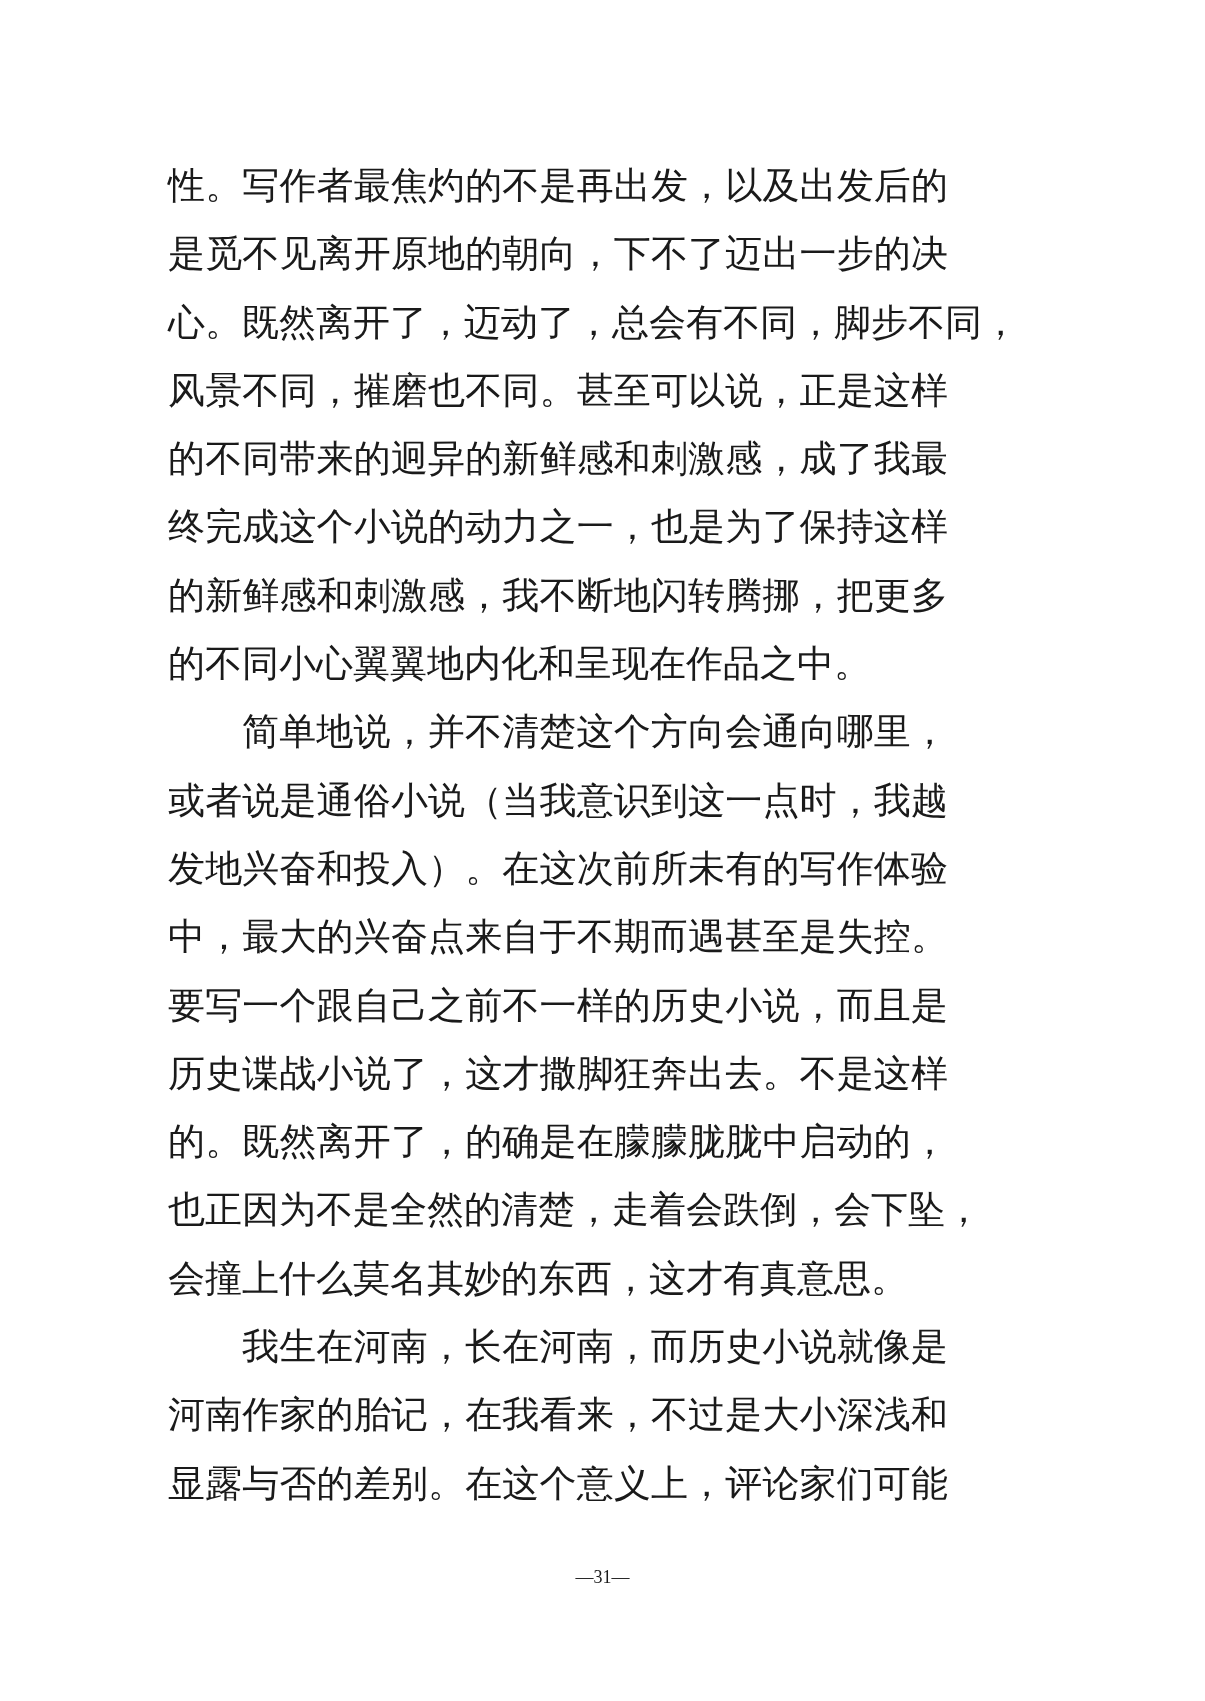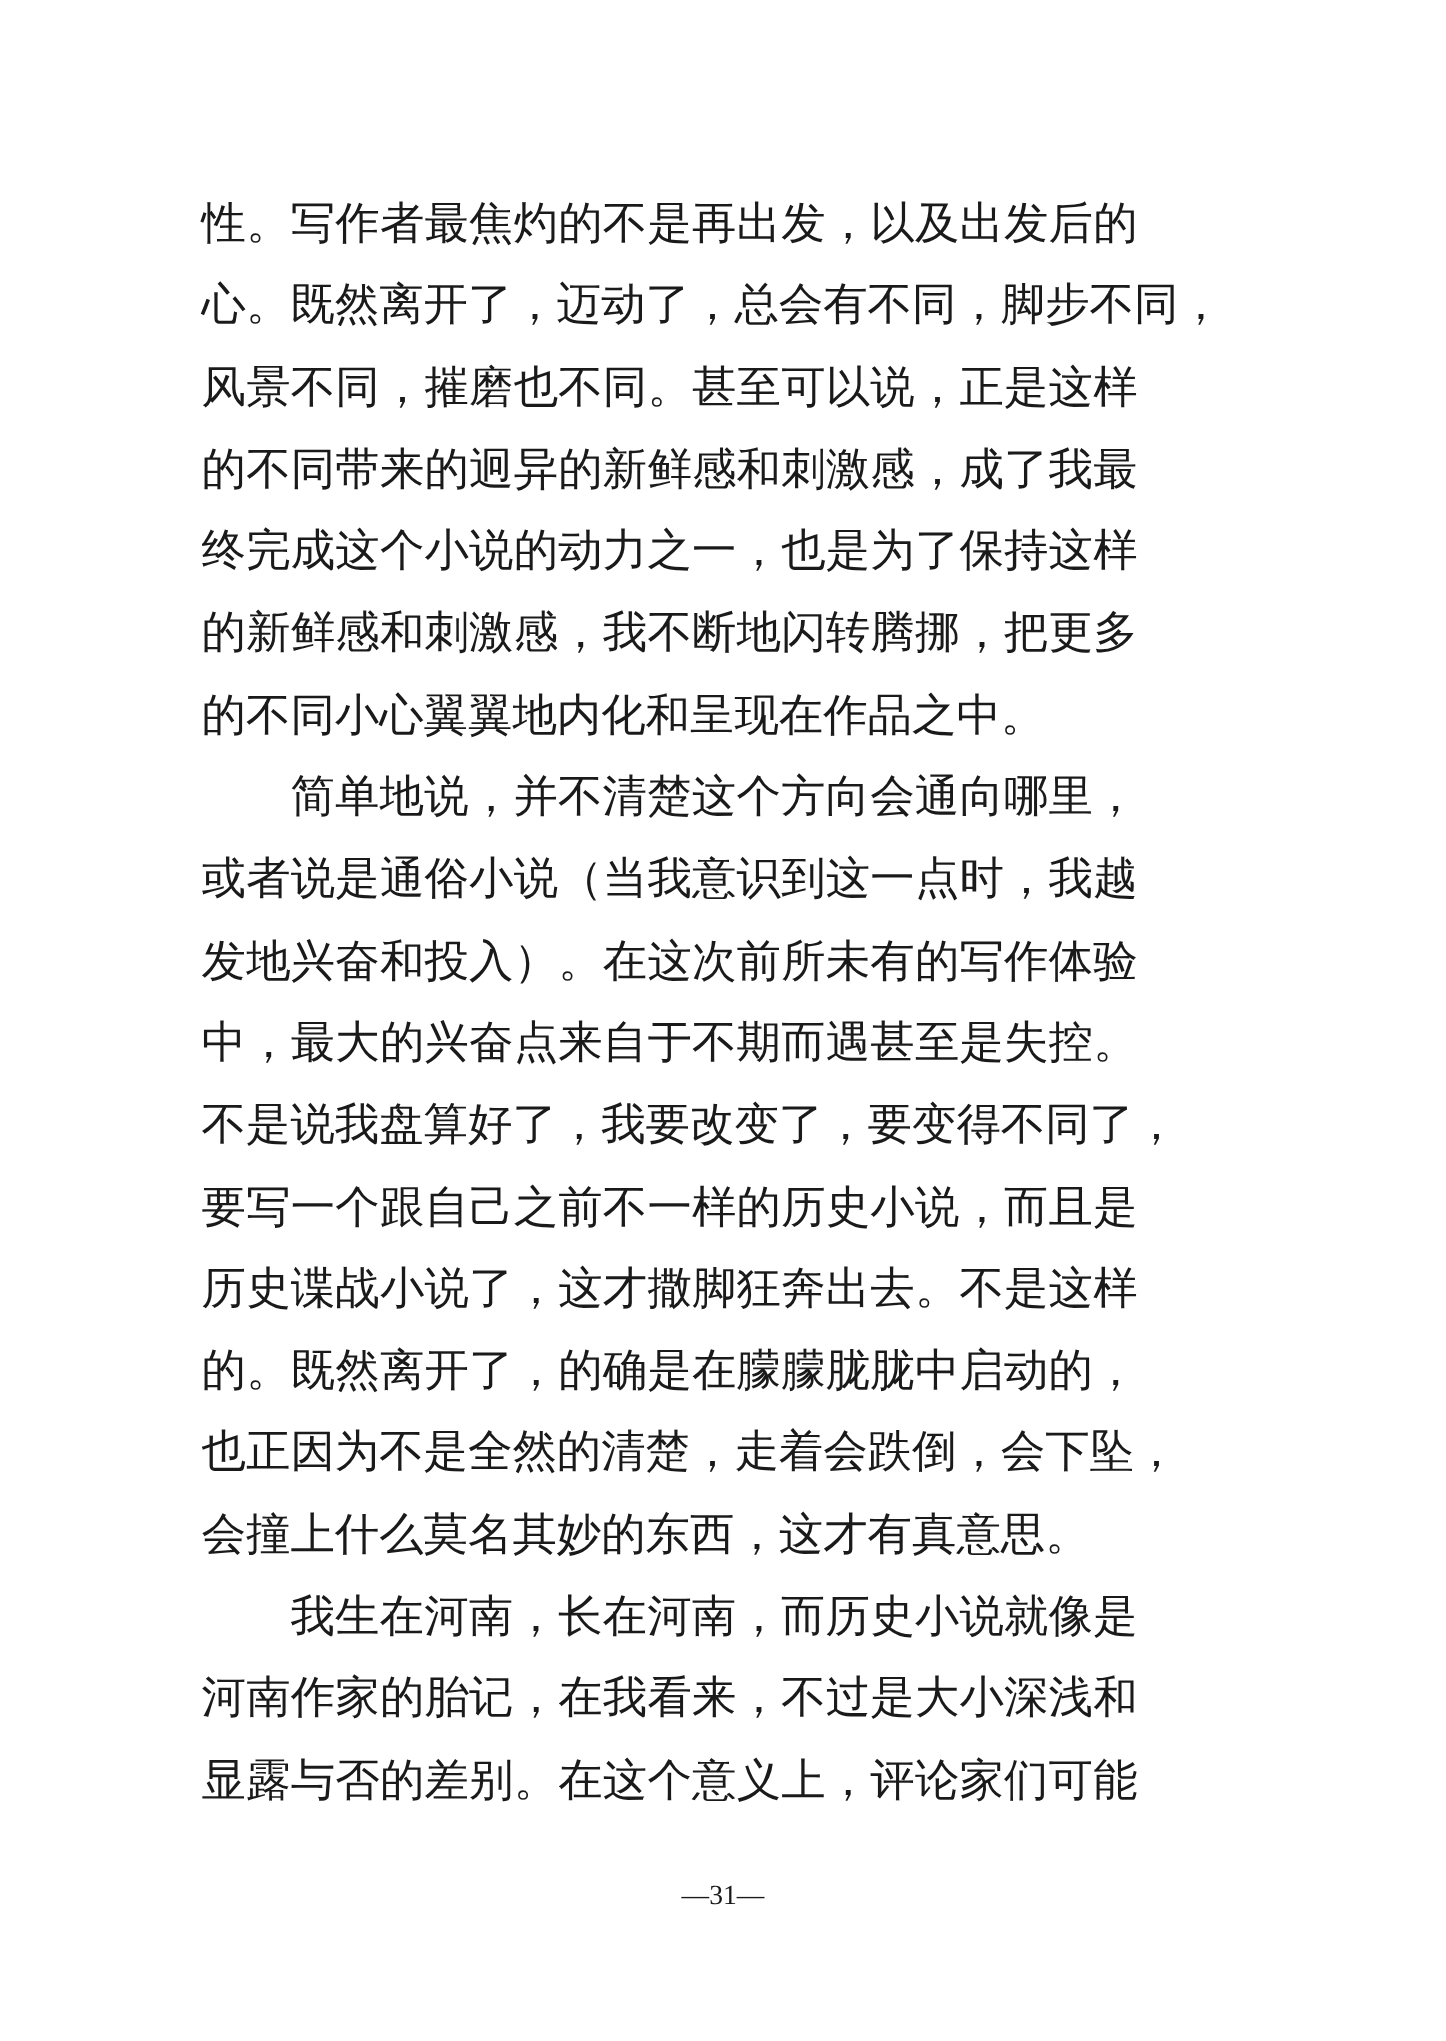--- a/index.html
+++ b/index.html
@@ -43,46 +43,46 @@
   .line.indent {
     padding-left: 74px;
   }
   .page-number {
     position: absolute;
     left: 0;
     width: 1205px;
     top: 1567px;
     text-align: center;
     font-family: "Liberation Serif", "DejaVu Serif", serif;
-    font-size: 23px;
+    font-size: 18px;
     color: #1a1a1a;
   }
 </style>
 </head>
 <body>
 
 <div class="page">
   <div class="text-block">
 
     <div>
       <div class="line">性。写作者最焦灼的不是再出发，以及出发后的</div>
+      <div class="line">是觅不见离开原地的朝向，下不了迈出一步的决</div>
       <div class="line">心。既然离开了，迈动了，总会有不同，脚步不同，</div>
       <div class="line">风景不同，摧磨也不同。甚至可以说，正是这样</div>
       <div class="line">的不同带来的迥异的新鲜感和刺激感，成了我最</div>
       <div class="line">终完成这个小说的动力之一，也是为了保持这样</div>
       <div class="line">的新鲜感和刺激感，我不断地闪转腾挪，把更多</div>
       <div class="line last">的不同小心翼翼地内化和呈现在作品之中。</div>
     </div>
 
     <div>
       <div class="line indent">简单地说，并不清楚这个方向会通向哪里，</div>
       <div class="line">或者说是通俗小说（当我意识到这一点时，我越</div>
       <div class="line">发地兴奋和投入）。在这次前所未有的写作体验</div>
       <div class="line">中，最大的兴奋点来自于不期而遇甚至是失控。</div>
-      <div class="line">不是说我盘算好了，我要改变了，要变得不同了，</div>
       <div class="line">要写一个跟自己之前不一样的历史小说，而且是</div>
       <div class="line">历史谍战小说了，这才撒脚狂奔出去。不是这样</div>
       <div class="line">的。既然离开了，的确是在朦朦胧胧中启动的，</div>
       <div class="line">也正因为不是全然的清楚，走着会跌倒，会下坠，</div>
       <div class="line last">会撞上什么莫名其妙的东西，这才有真意思。</div>
     </div>
 
     <div>
       <div class="line indent">我生在河南，长在河南，而历史小说就像是</div>
       <div class="line">河南作家的胎记，在我看来，不过是大小深浅和</div>

